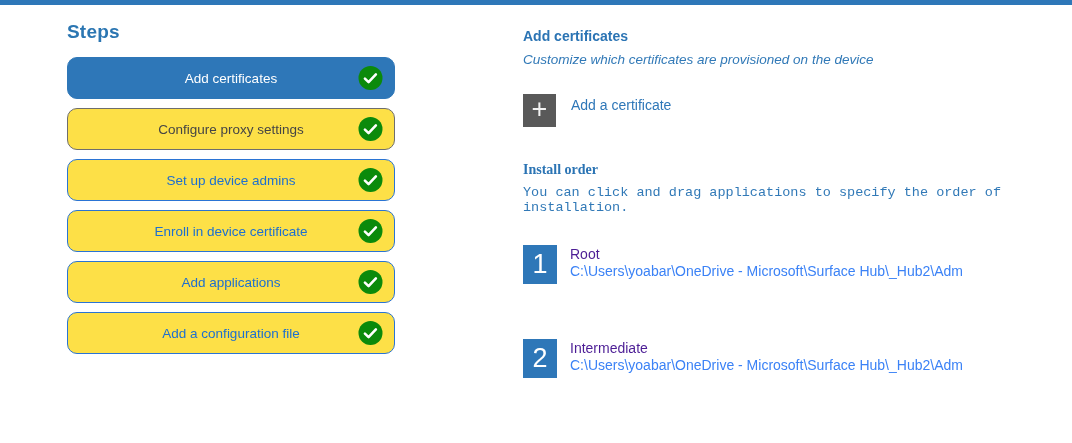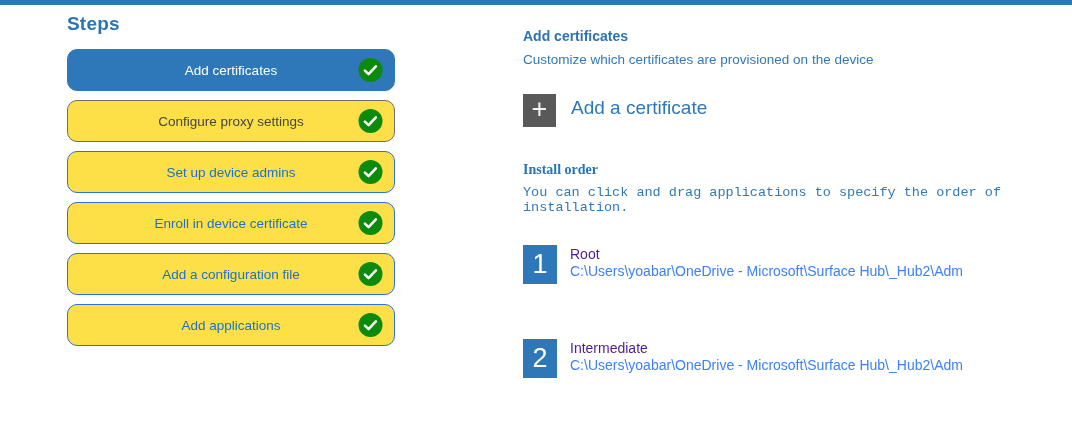--- a/index.html
+++ b/index.html
@@ -9,21 +9,21 @@
     background: #ffffff;
     font-family: "Liberation Sans", sans-serif;
     overflow: hidden;
     position: relative;
   }
   .topbar { height: 5px; width: 100%; background: #2e77b8; }
 
   .layout { display: flex; padding-left: 67px; }
 
   
-  .sidebar { width: 328px; flex: none; padding-top: 8px; }
+  .sidebar { width: 328px; flex: none; padding-top: 16px; }
   .steps-title {
     font-size: 19px; font-weight: bold; color: #2b76b2;
     margin: 0 0 14px 0; letter-spacing: 0.2px;
   }
   .steps { display: flex; flex-direction: column; gap: 9px; }
   .step {
     position: relative;
     height: 42px; width: 100%;
     border: 1px solid #2a74d4; border-radius: 10px;
     background: #fde047; color: #1d6fd0;
@@ -40,33 +40,33 @@
     width: 25px; height: 25px; display: block;
   }
   .check svg { display: block; width: 100%; height: 100%; }
 
   
   .content { margin-left: 128px; padding-top: 23px; width: 549px; flex: none; }
   .section-title {
     font-size: 14px; font-weight: bold; color: #2b74b4; margin: 0 0 8px 0;
   }
   .section-subtitle {
-    font-size: 13.5px; color: #3179b7; margin: 0;
+    font-size: 13.5px; color: #3179b7; margin: 0; font-style: italic;
   }
   .add-row {
     display: flex; align-items: flex-start; gap: 15px;
     margin-top: 27px; cursor: pointer; width: max-content;
   }
   .plus-box {
     width: 33px; height: 33px; background: #595959; color: #f2f2f2;
     display: flex; align-items: center; justify-content: center;
     font-size: 27px; font-weight: 400; line-height: 1;
     padding-bottom: 2px;
   }
-  .add-label { font-size: 19px; color: #2e77b8; padding-top: 3px; }
+  .add-label { font-size: 14px; color: #2e77b8; padding-top: 3px; }
 
   .install-title {
     font-size: 14px; font-weight: bold; color: #2b74b4;
     margin: 35px 0 0 0;
     font-family: Liberation Serif, serif;
   }
   .install-desc {
     font-size: 13.5px; color: #3179b7; margin: 7px 0 0 0; font-family: Liberation Mono, monospace;
   }
   .install-list { margin-top: 30px; }
@@ -125,30 +125,30 @@
         <button class="step">
           <span class="step-label">Enroll in device certificate</span>
           <span class="check">
             <svg viewBox="0 0 26 26">
               <circle cx="13" cy="13" r="12.5" fill="#0b8a0b"></circle>
               <path d="M7.2 13.6l3.8 3.7 7.6-8" fill="none" stroke="#ffffff" stroke-width="2.7" stroke-linecap="round" stroke-linejoin="round"></path>
             </svg>
           </span>
         </button>
         <button class="step">
-          <span class="step-label">Add a configuration file</span>
+          <span class="step-label">Add applications</span>
           <span class="check">
             <svg viewBox="0 0 26 26">
               <circle cx="13" cy="13" r="12.5" fill="#0b8a0b"></circle>
               <path d="M7.2 13.6l3.8 3.7 7.6-8" fill="none" stroke="#ffffff" stroke-width="2.7" stroke-linecap="round" stroke-linejoin="round"></path>
             </svg>
           </span>
         </button>
         <button class="step">
-          <span class="step-label">Add applications</span>
+          <span class="step-label">Add a configuration file</span>
           <span class="check">
             <svg viewBox="0 0 26 26">
               <circle cx="13" cy="13" r="12.5" fill="#0b8a0b"></circle>
               <path d="M7.2 13.6l3.8 3.7 7.6-8" fill="none" stroke="#ffffff" stroke-width="2.7" stroke-linecap="round" stroke-linejoin="round"></path>
             </svg>
           </span>
         </button>
       </div>
   </aside>
 

